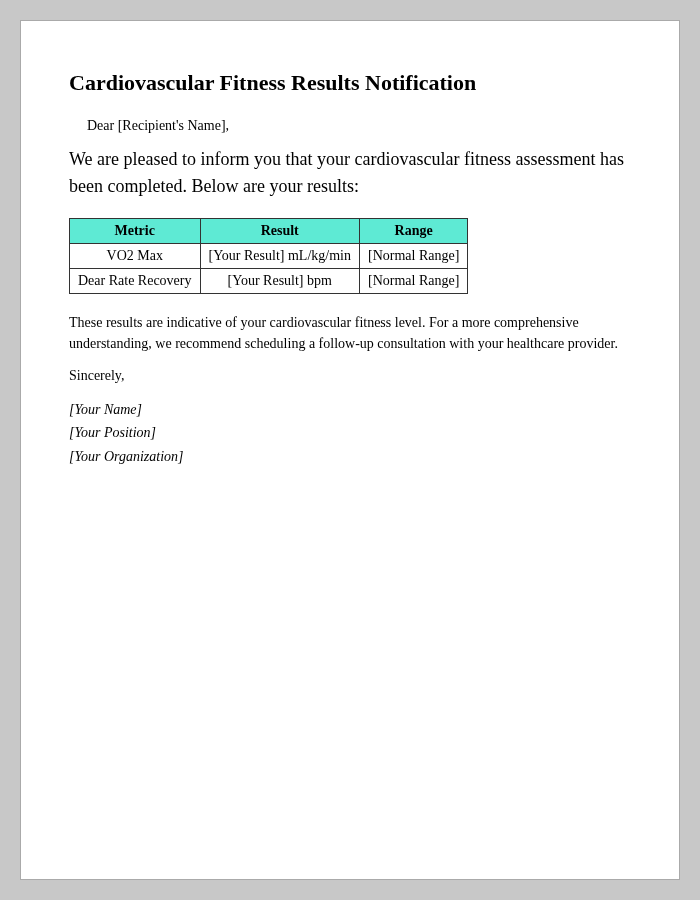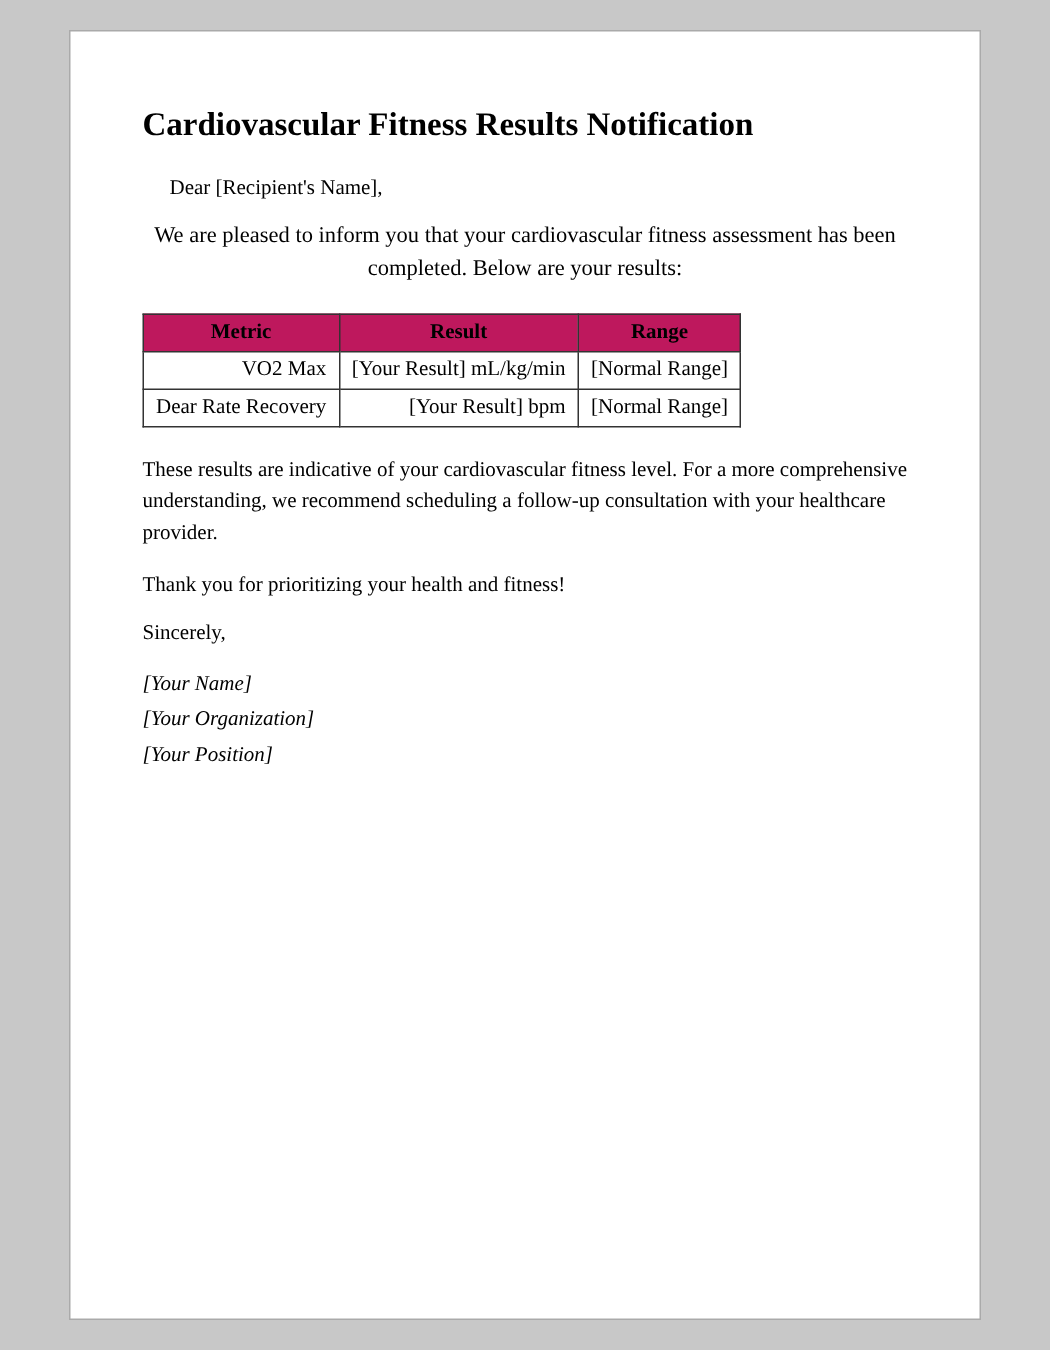--- a/index.html
+++ b/index.html
@@ -13,62 +13,61 @@
       display: flex;
       justify-content: center;
       align-items: flex-start;
       min-height: 900px;
       padding: 20px;
       font-family: 'Times New Roman', Times, serif;
     }
 
     .page {
       background: #ffffff;
-      width: 608px;
+      width: 660px;
       min-height: 860px;
       border: 1px solid #aaa;
       padding: 48px 48px 48px 48px;
     }
 
     .title {
       font-size: 22px;
       font-weight: bold;
       line-height: 1.3;
       margin-bottom: 20px;
     }
 
     .salutation {
       font-size: 14px;
       margin-bottom: 12px;
       margin-left: 18px;
     }
 
     .intro-paragraph {
-      font-size: 15px;
+      font-size: 18px;
       margin-bottom: 18px;
       line-height: 1.5;
-      text-align: center;
     }
 
     table {
       border-collapse: collapse;
       margin-bottom: 18px;
       font-size: 14px;
     }
 
     table th, table td {
       border: 1px solid #333;
       padding: 4px 8px;
-      text-align: right;
+      text-align: center;
     }
 
     table th {
       text-align: center;
       font-weight: bold;
-      background: #be185d;
+      background: #5eead4;
     }
 
     .body-paragraph {
       font-size: 14px;
       margin-bottom: 14px;
       line-height: 1.5;
     }
 
     .closing {
       font-size: 14px;
@@ -109,23 +108,22 @@
       <tr>
         <td>Dear Rate Recovery</td>
         <td>[Your Result] bpm</td>
         <td>[Normal Range]</td>
       </tr>
     </tbody>
   </table>
 
   <div class="body-paragraph">These results are indicative of your cardiovascular fitness level. For a more comprehensive understanding, we recommend scheduling a follow-up consultation with your healthcare provider.</div>
 
-  <div class="body-paragraph">Thank you for prioritizing your health and fitness!</div>
 
   <div class="closing">Sincerely,</div>
 
   <div class="signature-block">
     <div>[Your Name]</div>
+    <div>[Your Position]</div>
     <div>[Your Organization]</div>
-    <div>[Your Position]</div>
   </div>
 
 </div>
 
 </body></html>

